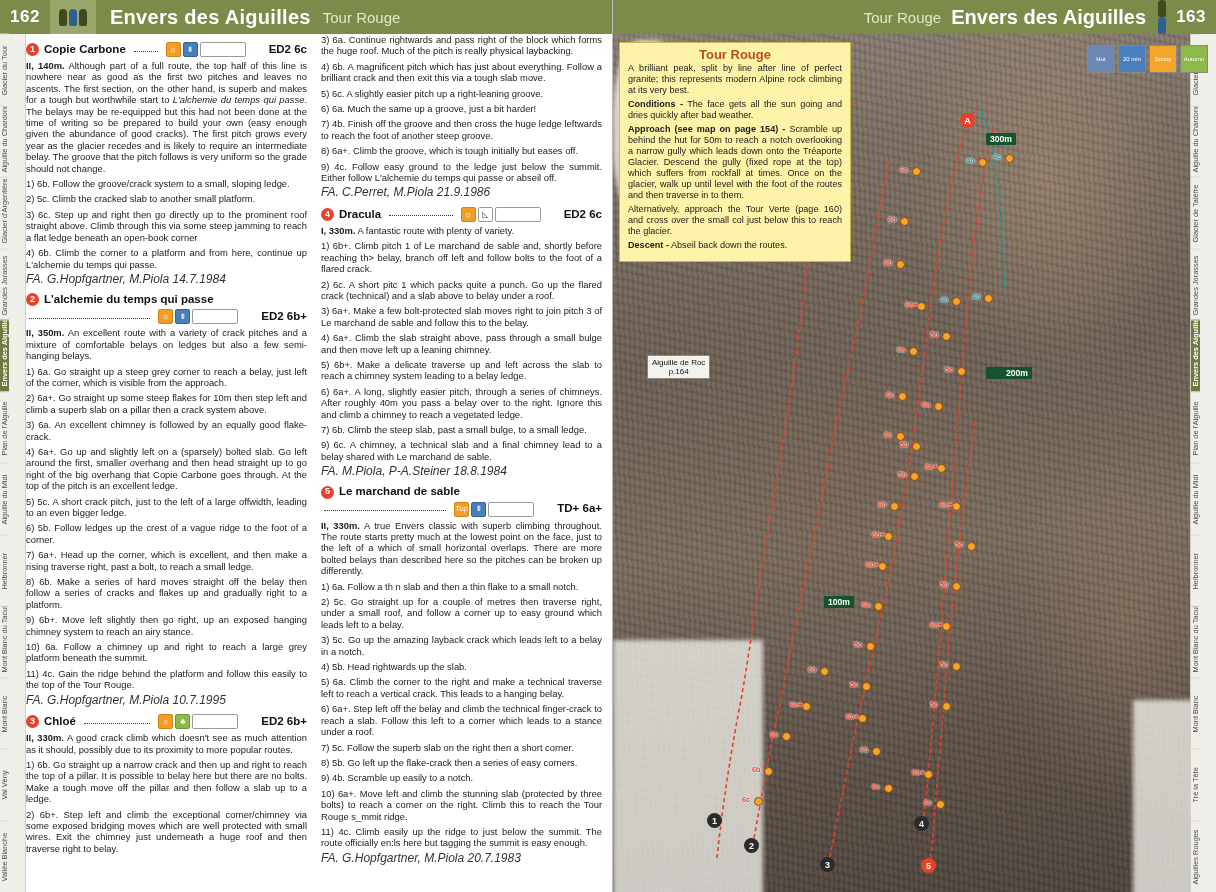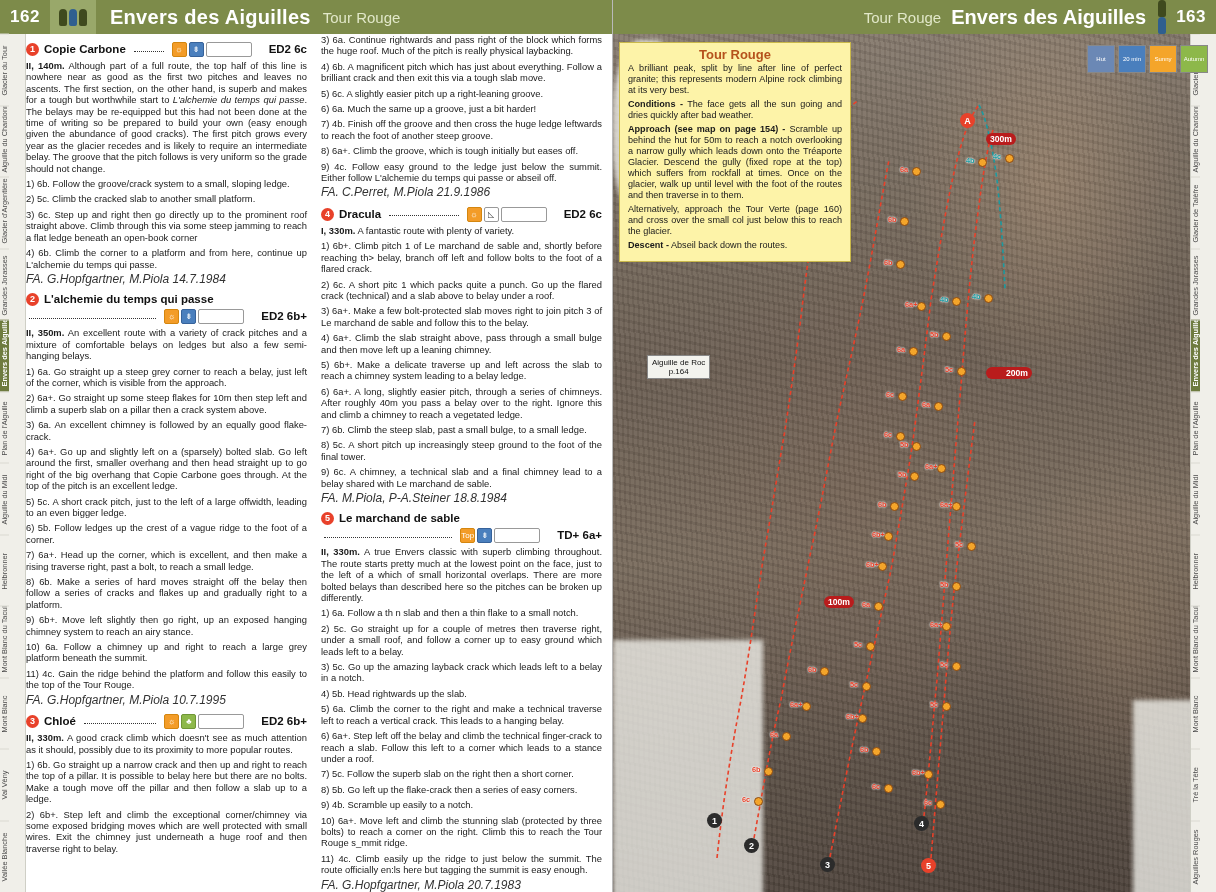--- a/index.html
+++ b/index.html
@@ -78,21 +78,21 @@
   .sym-group { display:flex; align-items:center; gap:2px; flex:none; }
   .sym {
     width:15px; height:15px; border:1px solid #999; background:#fff;
     display:flex; align-items:center; justify-content:center; font-size:8px;
     color:#444; border-radius:2px;
   }
   .sym.orange { background:#f39c28; color:#fff; border-color:#d4860f;}
   .sym.blue { background:#4a7fbd; color:#fff; border-color:#36629a;}
   .sym.green { background:#8db84a; color:#fff; border-color:#6f9636;}
   .sym.wide { width:46px; }
-  .grade { font-size:11.5px; font-weight:bold; color:#111; margin-left:12px; white-space:nowrap;}
+  .grade { font-size:11.5px; font-weight:bold; color:#111; margin-left:18px; white-space:nowrap;}
 
   p { margin:0 0 4px 0; }
   .b { font-weight:bold; }
   .i { font-style:italic; }
   .fa { font-style:italic; font-size:12px; color:#333; margin-bottom:6px;}
   .para { margin-bottom:4px; text-align:justify; }
 
   
   .right-page { width:603px; height:892px; position:relative; overflow:hidden; background:#6a5f55;}
   .photo {
@@ -130,22 +130,22 @@
     position:absolute; top:45px; right:8px; display:flex; gap:3px; z-index:5;
   }
   .isq { width:28px; height:28px; border:1px solid #888; display:flex;
     flex-direction:column; align-items:center; justify-content:center;
     font-size:6px; color:#fff; background:#4a7fbd;}
   .isq.sun { background:#f4a52a; }
   .isq.leaf { background:#8db84a; }
   .isq.map { background:#6b88b5; }
 
   .alt-label {
-    position:absolute; background:#b91c1c; color:#fff; font-size:8.6px;
-    font-weight:bold; padding:1px 4px; z-index:5;border-radius:6px;
+    position:absolute; background:#14532d; color:#fff; font-size:8.6px;
+    font-weight:bold; padding:1px 4px; z-index:5;
   }
   .callout {
     position:absolute; background:#f3f3ee; border:1px solid #888; font-size:8px;
     padding:2px 4px; color:#111; line-height:9px; z-index:5; text-align:center;
   }
   .belay {
     position:absolute; width:9px; height:9px; border-radius:50%;
     background:#f4a52a; border:1.2px solid #8c4a12; z-index:4;
   }
   .pitchlab {
@@ -281,21 +281,20 @@
           <div class="grade">ED2 6c</div>
         </div>
         <p class="para"><span class="b">I, 330m.</span> <span>A fantastic route with plenty of variety.</span></p>
         <p class="para">1) 6b+. Climb pitch 1 of Le marchand de sable and, shortly before reaching th&gt; belay, branch off left and follow bolts to the foot of a flared crack.</p>
         <p class="para">2) 6c. A short pitc 1 which packs quite a punch. Go up the flared crack (technical) and a slab above to belay under a roof.</p>
         <p class="para">3) 6a+. Make a few bolt-protected slab moves right to join pitch 3 of Le marchand de sable and follow this to the belay.</p>
         <p class="para">4) 6a+. Climb the slab straight above, pass through a small bulge and then move left up a leaning chimney.</p>
         <p class="para">5) 6b+. Make a delicate traverse up and left across the slab to reach a chimney system leading to a belay ledge.</p>
         <p class="para">6) 6a+. A long, slightly easier pitch, through a series of chimneys. After roughly 40m you pass a belay over to the right. Ignore this and climb a chimney to reach a vegetated ledge.</p>
         <p class="para">7) 6b. Climb the steep slab, past a small bulge, to a small ledge.</p>
-        <p class="para">8) 5c. A short pitch up increasingly steep ground to the foot of the final tower.</p>
         <p class="para">9) 6c. A chimney, a technical slab and a final chimney lead to a belay shared with Le marchand de sable.</p>
         <p class="fa">FA. M.Piola, P-A.Steiner 18.8.1984</p>
 
         <div class="route-head">
           <div class="route-num">5</div>
           <div class="route-name">Le marchand de sable</div>
         </div>
         <div class="route-head" style="margin-top:2px">
           <div class="dots"></div>
           <div class="sym-group">

